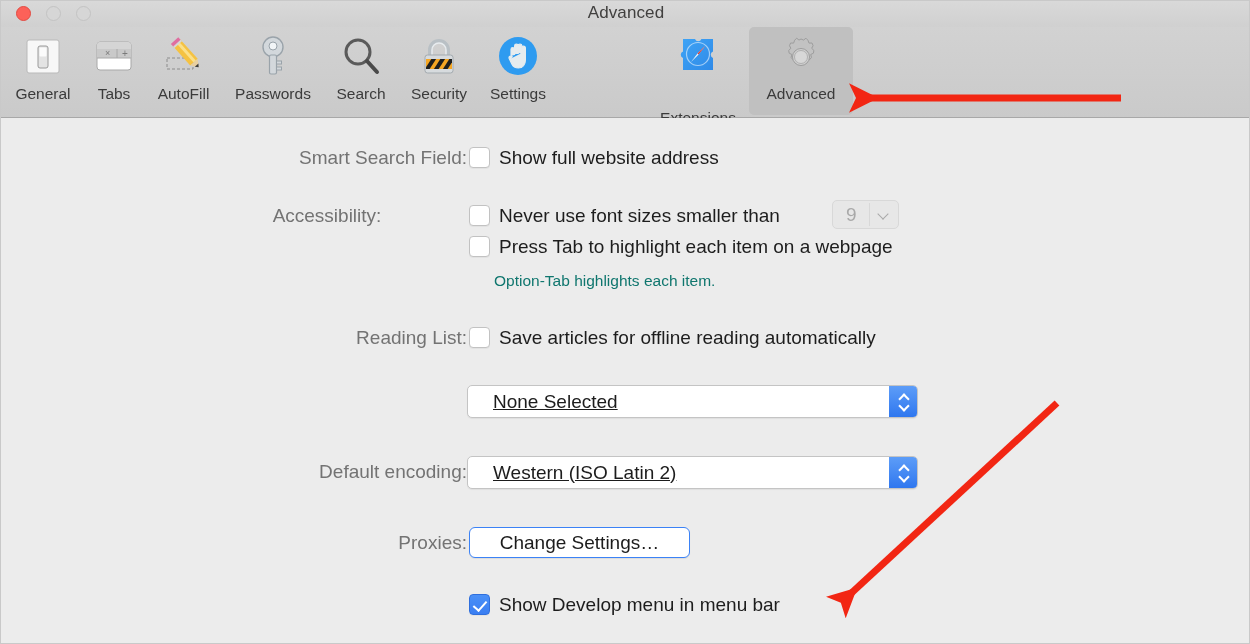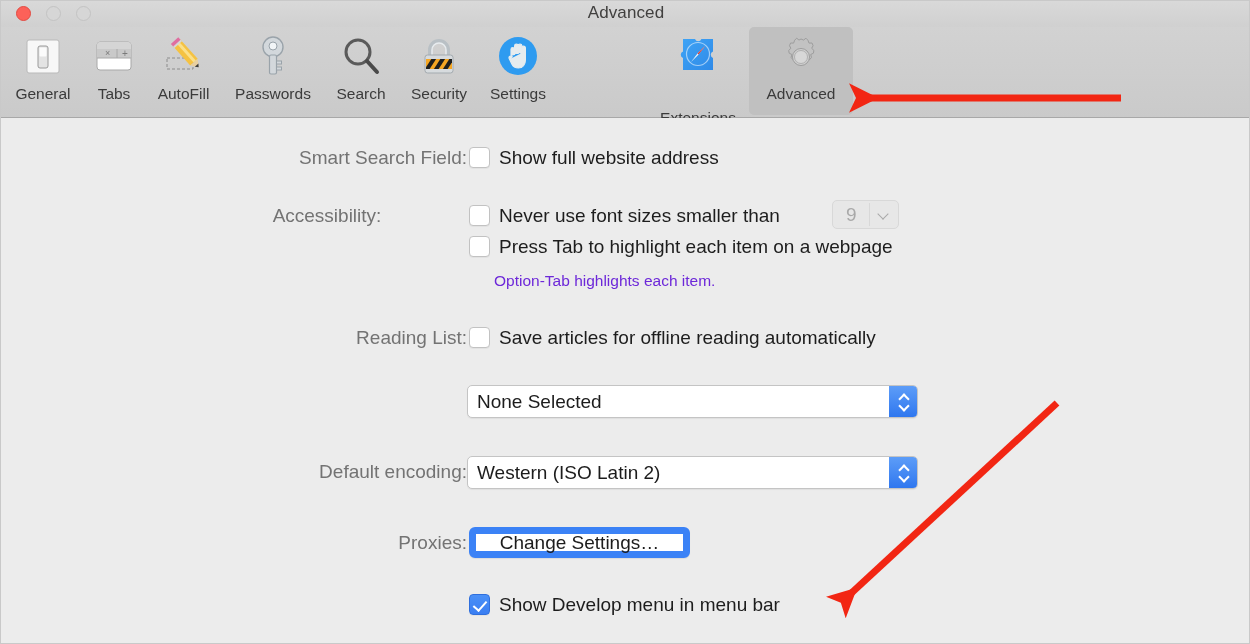--- a/index.html
+++ b/index.html
@@ -103,21 +103,21 @@
     white-space: nowrap;
   }
   .ctltext {
     font-size: 19px;
     color: #1d1d1d;
     white-space: nowrap;
   }
   .hint {
     position: absolute;
     font-size: 15.5px;
-    color: #6d28d9;
+    color: #0f766e;
     white-space: nowrap;
   }
 
   
   .cb {
     position: absolute;
     width: 21px;
     height: 21px;
     border-radius: 4px;
     box-sizing: border-box;
@@ -147,22 +147,23 @@
     border: 1px solid #c4c4c4;
     border-radius: 5px;
     box-sizing: border-box;
     box-shadow: 0 1px 1px rgba(0,0,0,0.06);
     display: flex;
     align-items: center;
   }
   .popup .value {
     font-size: 19px;
     color: #1c1c1c;
-    padding-left: 9px;
+    padding-left: 25px;
     white-space: nowrap;
+    text-decoration: underline;
   }
   .popup .stepper {
     position: absolute;
     right: 0; top: 0;
     width: 28px;
     height: 31px;
     background: linear-gradient(#5d9df8, #2f77ef);
     border-radius: 0 4px 4px 0;
     display: flex;
     flex-direction: column;
@@ -220,21 +221,21 @@
     border: solid #a9a9a9;
     border-width: 0 1.8px 1.8px 0;
     transform: rotate(45deg);
   }
 
   
   .pushbtn {
     position: absolute;
     height: 31px;
     background: #ffffff;
-    border: 7px solid #3b82f6;
+    border: 1px solid #3b82f6;
     border-radius: 6px;
     box-sizing: border-box;
     box-shadow: 0 1px 1px rgba(0,0,0,0.07);
     display: flex;
     align-items: center;
     justify-content: center;
     font-size: 19px;
     color: #1c1c1c;
   }
 

